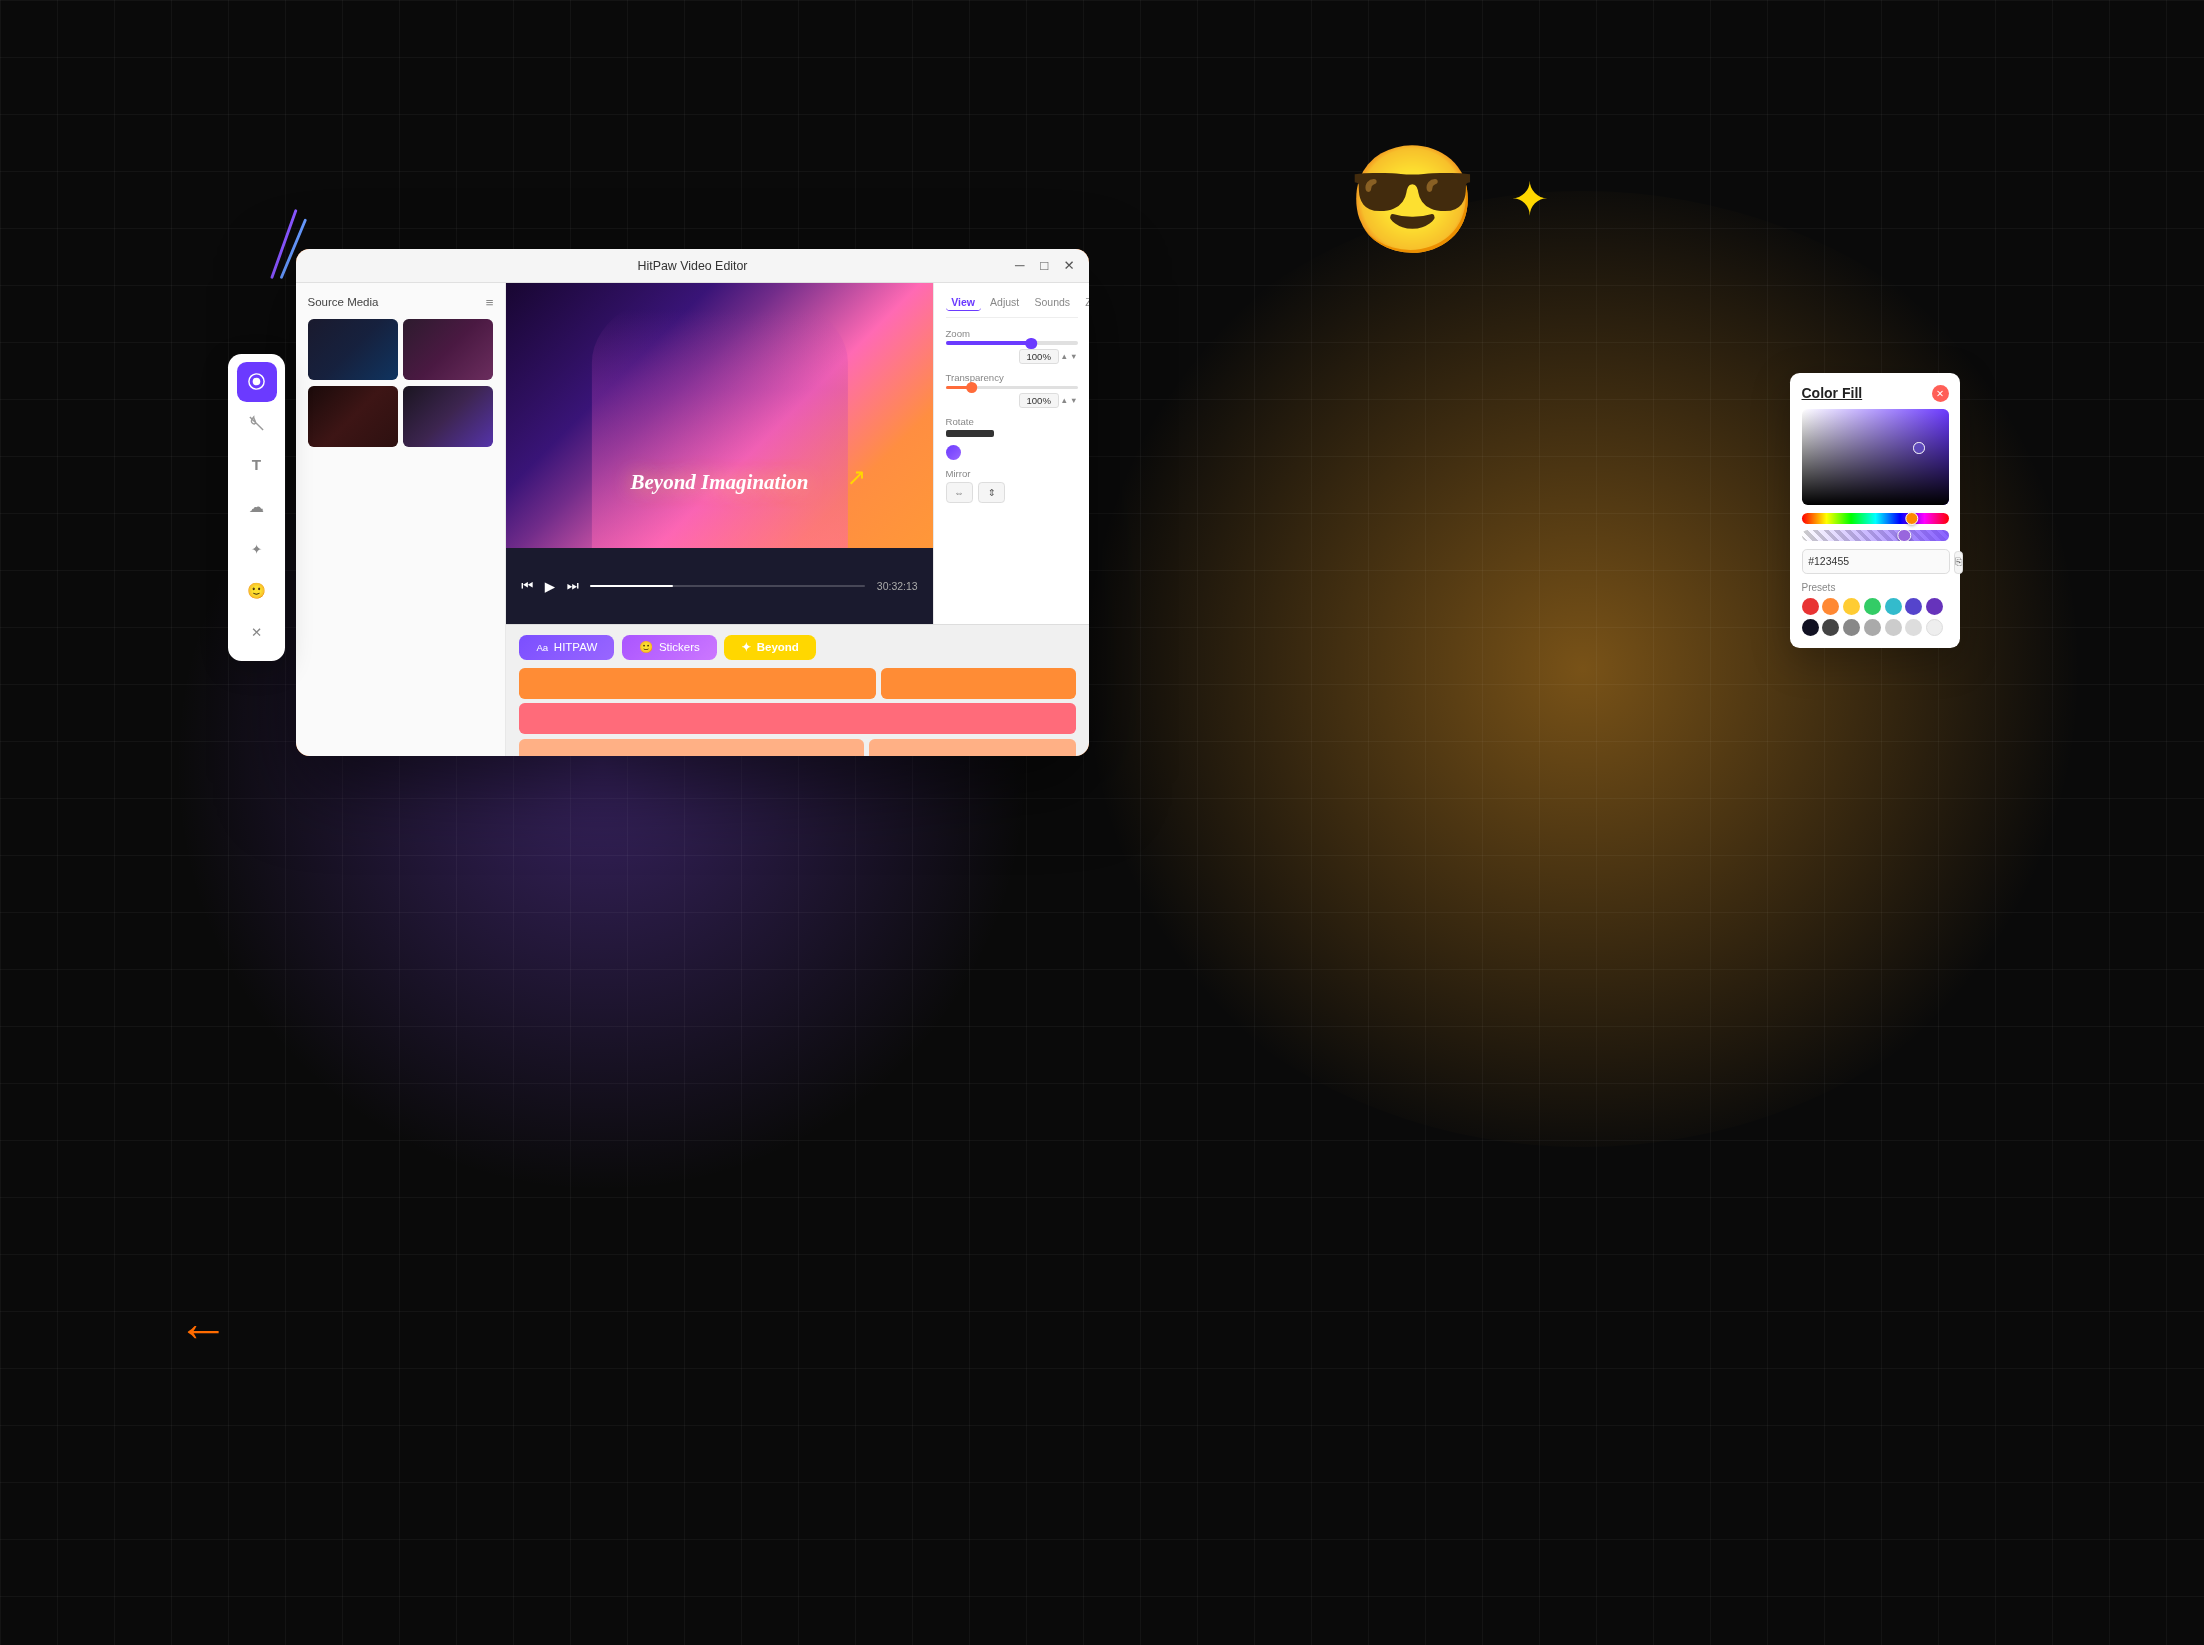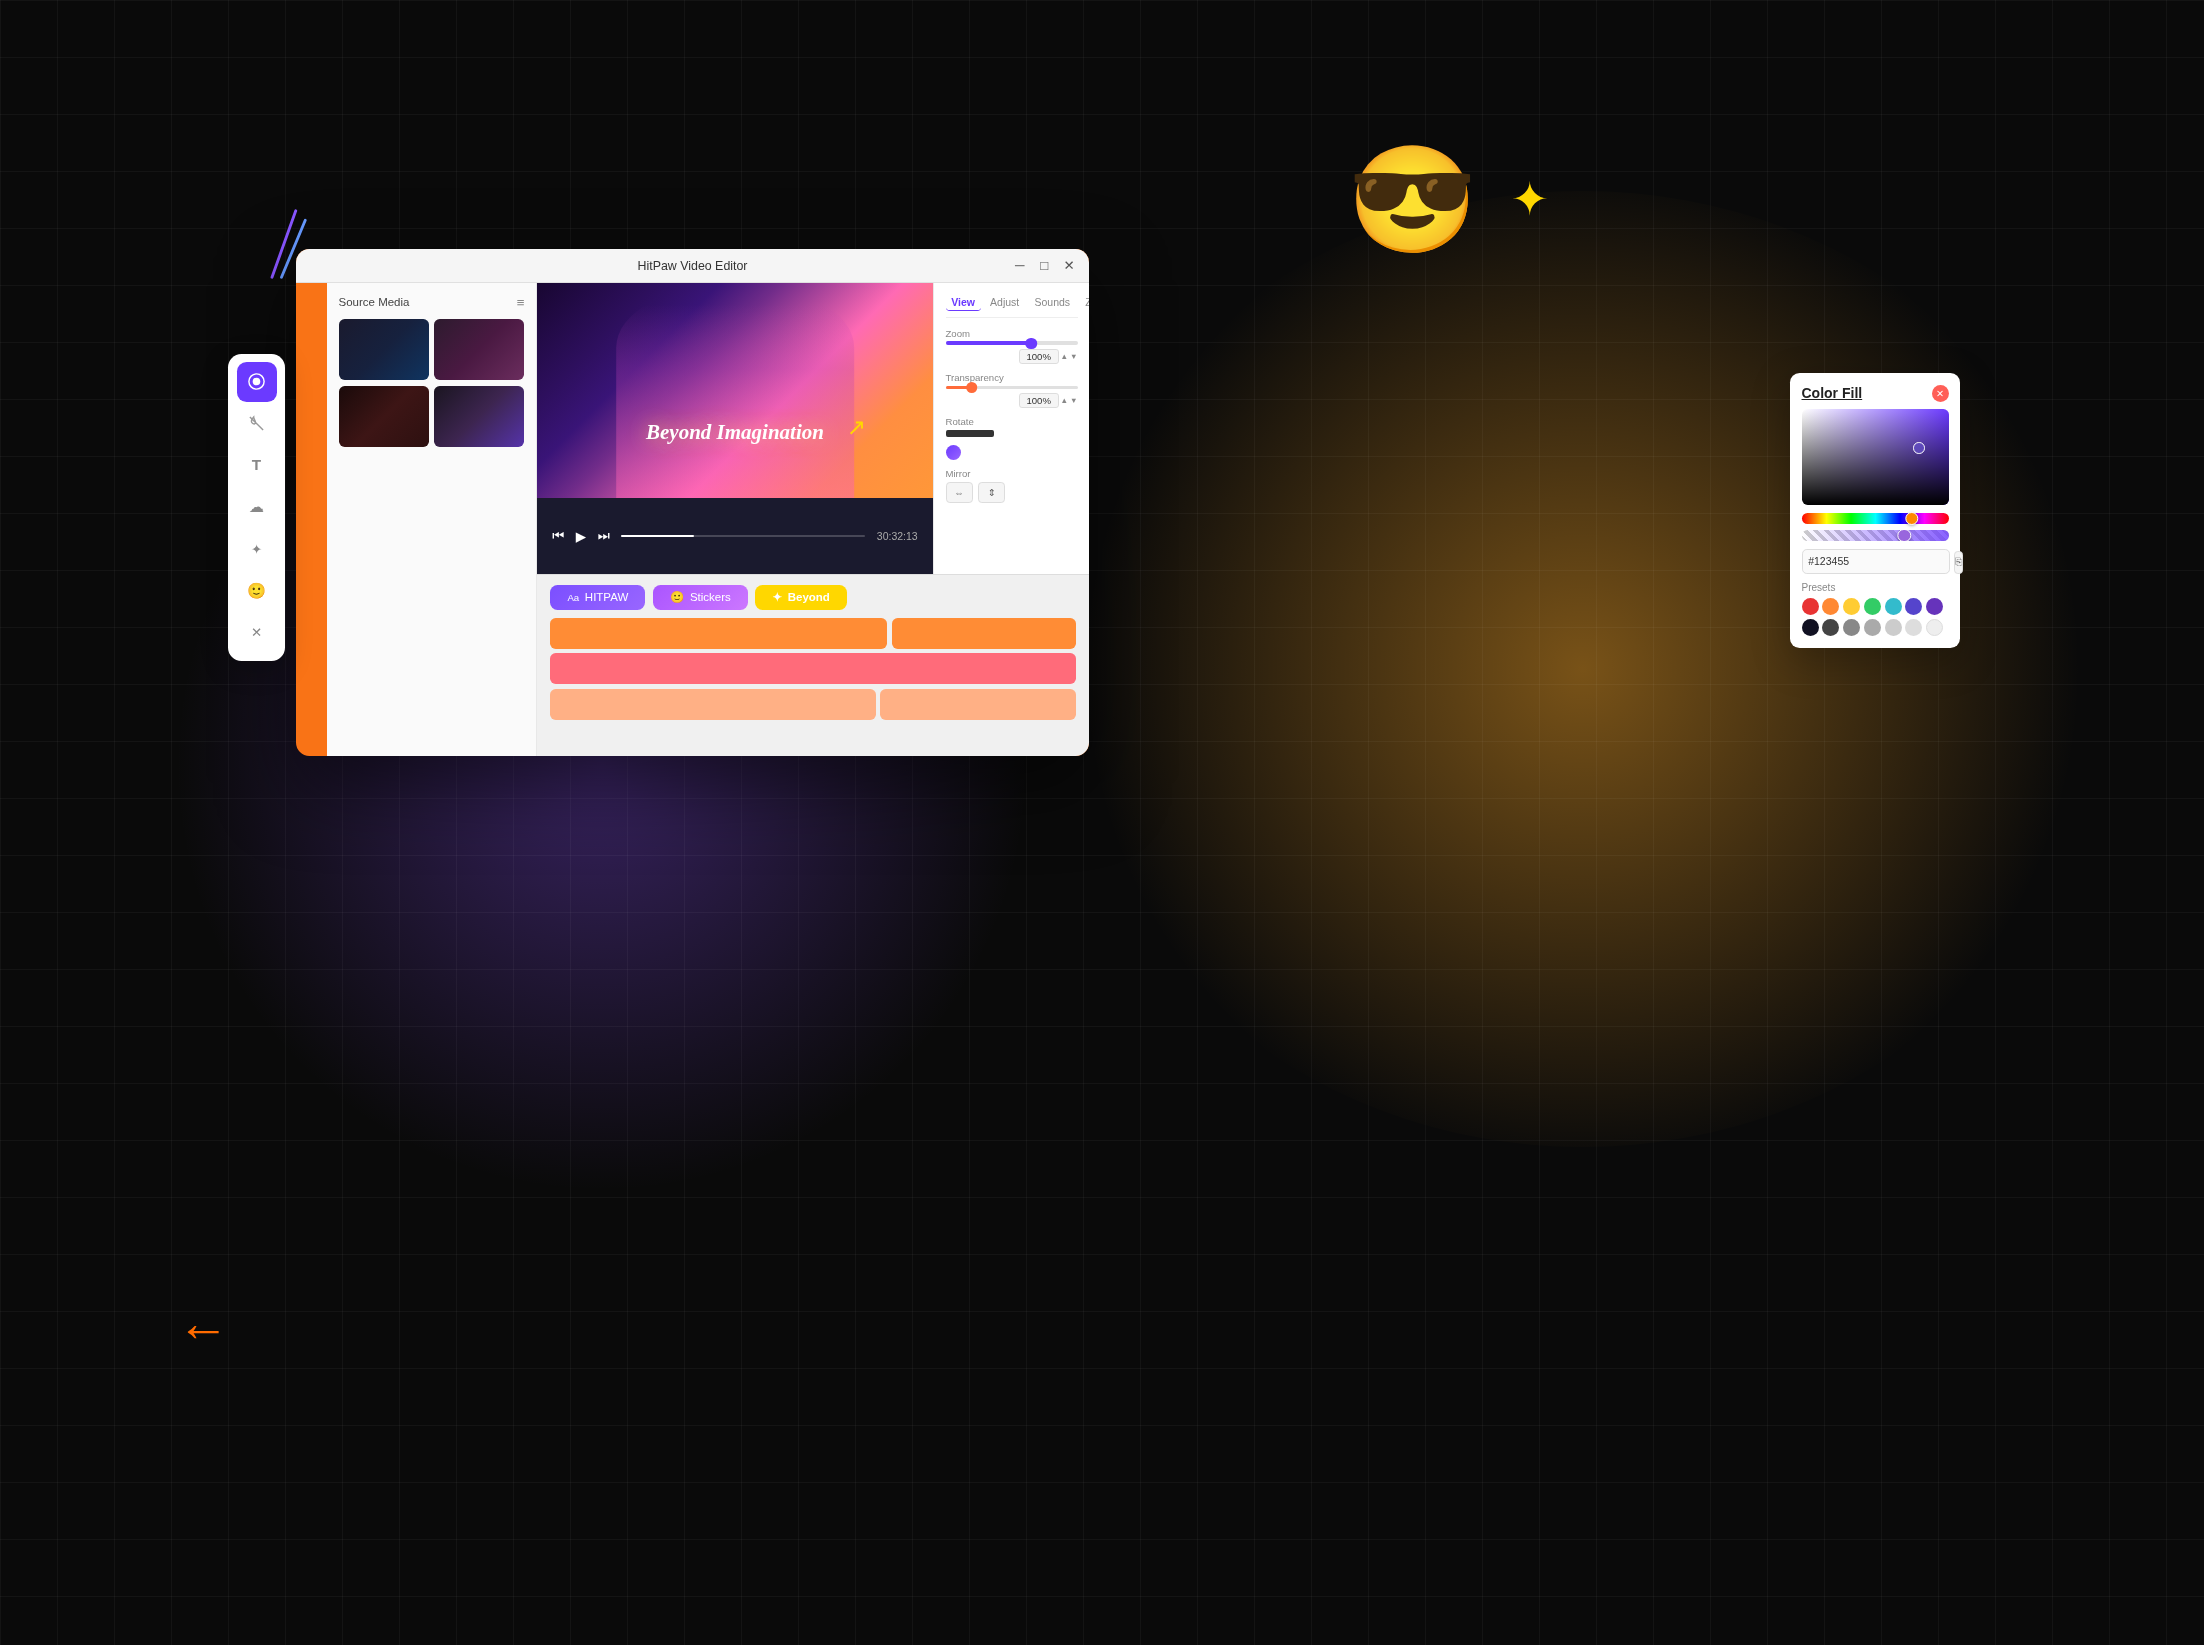--- a/index.html
+++ b/index.html
@@ -119,21 +119,20 @@
       color: #555;
       font-size: 13.4px;
       display: flex;
       align-items: center;
       justify-content: center;
     }
 
     .app-body {
       display: flex;
       height: calc(100% - 34px);
-      padding-left: 31px;
     }
 
     
     .source-panel {
       width: 210px;
       background: #fafafa;
       border-right: 1px solid #e8e8e8;
       padding: 11.5px;
       flex-shrink: 0;
     }
@@ -734,21 +733,21 @@
           </div>
 
           <div class="prop-label">Mirror</div>
           <div style="display:flex;gap:5.7px;">
             <button class="mirror-btn">⇔</button>
             <button class="mirror-btn">⇕</button>
           </div>
         </div>
       </div>
 
-      <div style="background:#f0f0f0; border-top:1px solid #ddd; padding:9.6px 13.4px; height:182px; position:relative;">
+      <div style="background:#f0f0f0; border-top:1px solid #ddd; padding:9.6px 13.4px; height:132px; position:relative;">
 
         <div class="tl-controls">
           <button class="tl-btn tl-btn-text">
             <span style="font-size:9.6px;">Aa</span>
             <span>HITPAW</span>
           </button>
           <button class="tl-btn tl-btn-sticker">
             <span>🙂</span>
             <span>Stickers</span>
           </button>

